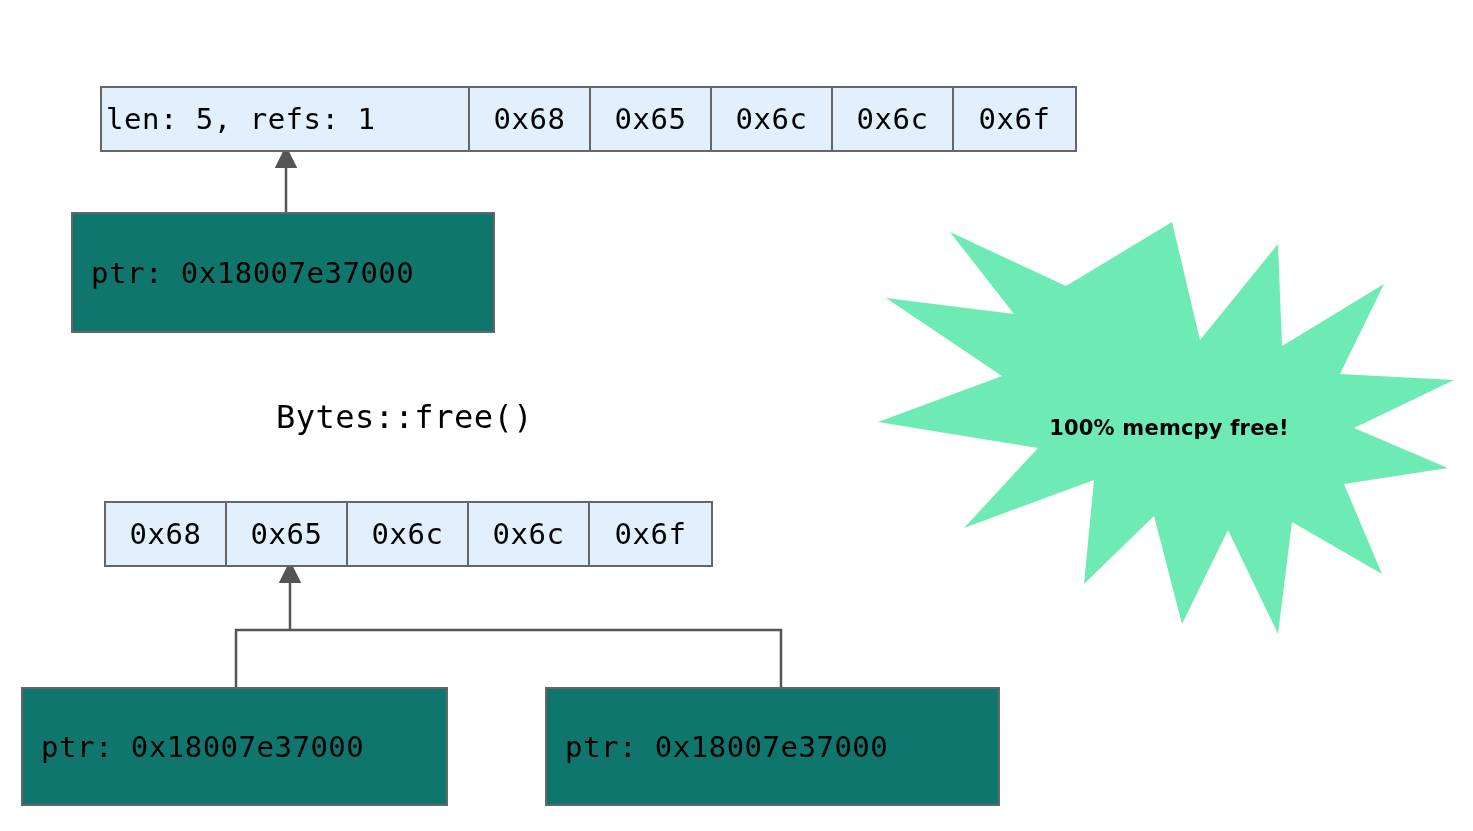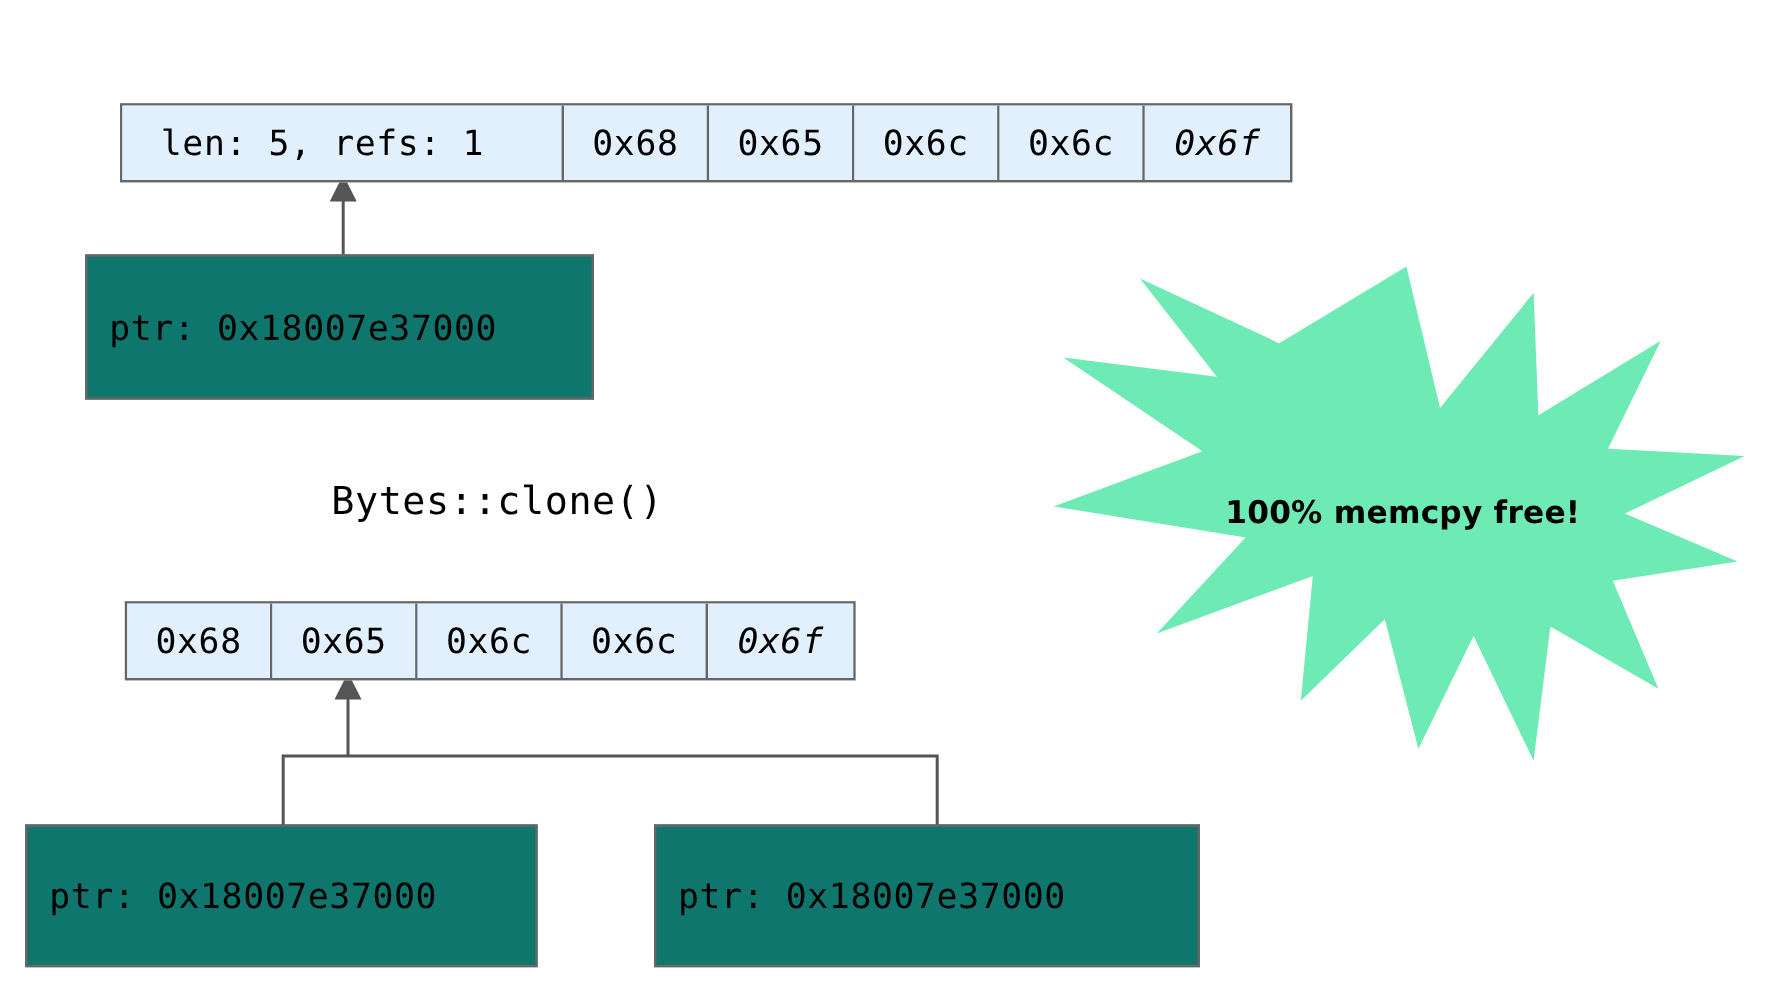--- a/index.html
+++ b/index.html
@@ -50,25 +50,25 @@
     align-items: center;
     justify-content: center;
     font-family: "DejaVu Sans Mono", monospace;
     font-size: 29px;
     letter-spacing: 0.5px;
     color: #000000;
     border-right: 2px solid #666666;
     background: #e2effc;
     white-space: nowrap;
   }
-  .alloc-row .cell:last-child { border-right: none; font-style: italic; }
+  .alloc-row .cell:last-child { border-right: none; }
   .alloc-row .cell.header-cell {
     width: 368px;
     justify-content: flex-start;
-    padding-left: 32px;
+    padding-left: 4px;
   }
   .alloc-row .cell.byte-cell {
     width: 121px;
   }
 
   #row-top  { left: 100px; top: 86px;  }
   #row-bot  { left: 104px; top: 501px; }
 
   
   .ptr-box {
@@ -111,21 +111,21 @@
     position: absolute;
     left: 0;
     top: 0;
     width: 576px;
     height: 412px;
     display: flex;
     align-items: center;
     justify-content: center;
     font-family: "DejaVu Sans", sans-serif;
     font-weight: bold;
-    font-size: 26px;
+    font-size: 21px;
     letter-spacing: 0.2px;
     color: #000000;
     pointer-events: none;
     white-space: nowrap;
     padding-left: 6px;
     box-sizing: border-box;
   }
 
   
   #connectors { position: absolute; inset: 0; }
@@ -154,21 +154,21 @@
     <div class="cell header-cell">len: 5, refs: 1</div>
     <div class="cell byte-cell">0x68</div>
     <div class="cell byte-cell">0x65</div>
     <div class="cell byte-cell">0x6c</div>
     <div class="cell byte-cell">0x6c</div>
     <div class="cell byte-cell">0x6f</div>
   </div>
 
   <div class="box ptr-box" id="ptr-top">ptr: 0x18007e37000</div>
 
-  <div id="clone-label">Bytes::clone()</div>
+  <div id="clone-label">Bytes::free()</div>
 
   <div class="alloc-row" id="row-bot">
     <div class="cell byte-cell">0x68</div>
     <div class="cell byte-cell">0x65</div>
     <div class="cell byte-cell">0x6c</div>
     <div class="cell byte-cell">0x6c</div>
     <div class="cell byte-cell">0x6f</div>
   </div>
 
   <div class="box ptr-box" id="ptr-left">ptr: 0x18007e37000</div>

